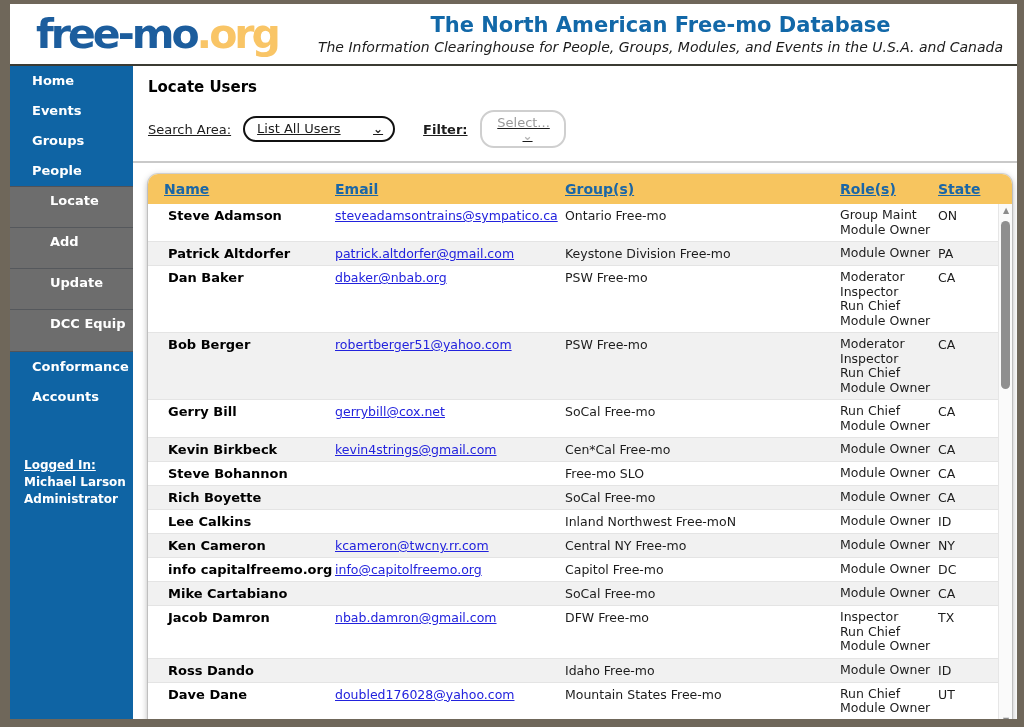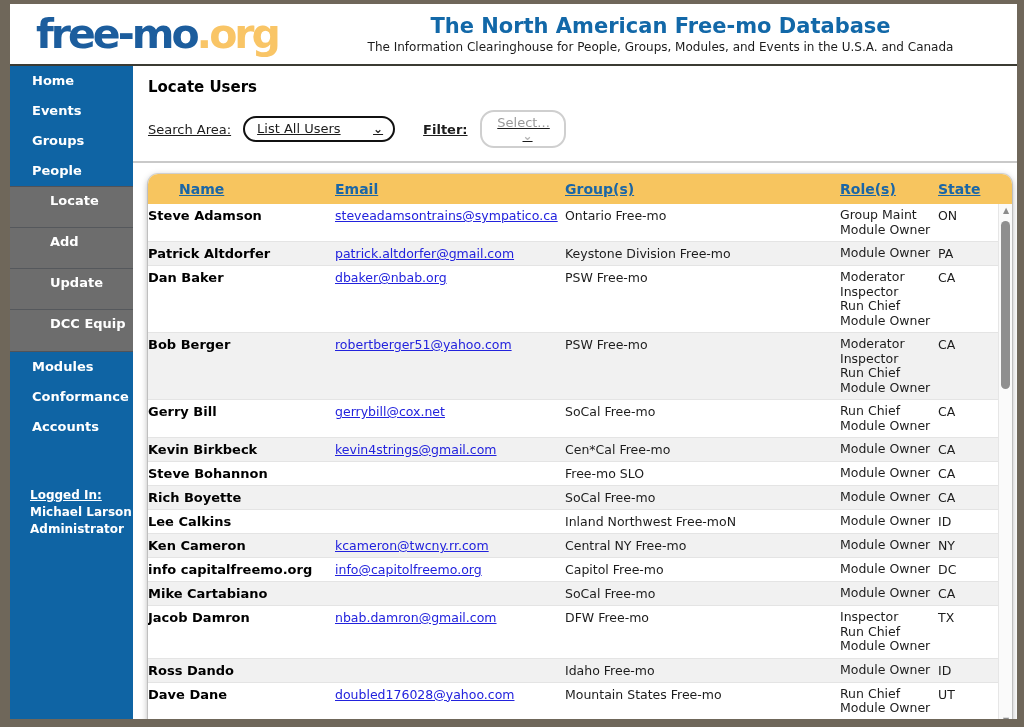--- a/index.html
+++ b/index.html
@@ -17,29 +17,29 @@
   .hdr {
     height:62px; flex:0 0 62px; background:#ffffff;
     border-bottom:2px solid #3b3b33;
     display:flex; align-items:center;justify-content:center;
   }
   .logo { flex:0 0 295px; padding-left:26px; font-weight:bold; font-size:41px; letter-spacing:-3px; line-height:1; }
   .logo .la { color:#1c5d9d; }
   .logo .lb { color:#f9c566; }
   .hdr-center { flex:1; text-align:center; padding-right:1px; }
   .hdr-title { color:#1268a8; font-weight:bold; font-size:21px; line-height:1.15; }
-  .hdr-sub { color:#1c1c1c; font-size:12px; margin-top:2px; }
+  .hdr-sub { color:#1c1c1c; font-style:italic; font-size:14px; margin-top:2px; }
   
   .bodyrow { flex:1; display:flex; min-height:0; }
   .sidebar { flex:0 0 123px; background:#0f64a4; color:#fff; font-size:13px; font-weight:bold; }
   .nav-item { height:30px; line-height:30px; padding-left:22px; cursor:pointer; }
   .subnav { background:#6d6d6d; border-top:1px solid #50535a; border-bottom:1px solid #50535a; }
   .subnav-item { height:41px; line-height:28px; padding-left:40px; cursor:pointer; border-bottom:1px solid #55585c; }
   .subnav-item:last-child { border-bottom:none; }
-  .loggedin { margin-top:45px; padding-left:20px; font-size:12px; line-height:17px; }
+  .loggedin { margin-top:45px; padding-left:14px; font-size:12px; line-height:17px; }
   .loggedin .lbl { text-decoration:underline; }
   
   .main { flex:1; background:#ffffff; padding:12px 0 0 15px; position:relative; min-width:0; }
   .page-title { font-size:15px; font-weight:bold; color:#000; margin-bottom:14px; }
   .search-row { display:flex; align-items:center; gap:10px; font-size:13px; color:#1c1c1c; margin-bottom:13px;text-decoration:underline; }
   .pill {
     display:inline-flex; align-items:center; justify-content:space-between;
     border:2px solid #111; border-radius:14px; padding:3px 10px 4px 12px;
     font-size:13px; min-width:152px; background:#fff; cursor:pointer; margin-left:2px;
   }
@@ -57,22 +57,22 @@
   .grid { display:grid; grid-template-columns:187px 230px 275px 98px 1fr; }
   .thead {
     background:#f7c55f; height:30px; align-items:center;
     font-size:14px; font-weight:bold; color:#1a66a6;
   }
   .thead span { text-decoration:underline; }
   .tbody { position:absolute; top:30px; left:0; right:14px; bottom:0; overflow:hidden; }
   .trow { border-bottom:1px solid #e4e4e4; padding:4px 0; font-size:12.5px; color:#1c1c1c; background:#fff; }
   .trow.alt { background:#f1f1f1; }
   .cell { line-height:15px; }
-  .c-name { font-weight:bold; color:#000; font-size:13px; }
-  .h-name { padding-left:31px; }
+  .c-name { padding-left:20px; font-weight:bold; color:#000; font-size:13px; }
+  .h-name { padding-left:16px; }
   .roles div { line-height:14.5px; }
   a.email { color:#2222dd; text-decoration:underline; cursor:pointer; }
   
   .sbar {
     position:absolute; top:30px; right:0; bottom:0; width:14px;
     background:#fafafa; border-left:1px solid #e6e6e6;
   }
   .sbar .arrow { position:absolute; left:0; width:14px; text-align:center; font-size:8px; color:#8b8b8b; line-height:14px; cursor:pointer; }
   .sbar .up { top:0; }
   .sbar .down { bottom:2px; }
@@ -96,21 +96,20 @@
       <div class="nav-item">Home</div>
       <div class="nav-item">Events</div>
       <div class="nav-item">Groups</div>
       <div class="nav-item">People</div>
       <div class="subnav">
         <div class="subnav-item">Locate</div>
         <div class="subnav-item">Add</div>
         <div class="subnav-item">Update</div>
         <div class="subnav-item">DCC Equip</div>
       </div>
-      <div class="nav-item">Modules</div>
       <div class="nav-item">Conformance</div>
       <div class="nav-item">Accounts</div>
       <div class="loggedin">
         <div class="lbl">Logged In:</div>
         <div>Michael Larson</div>
         <div>Administrator</div>
       </div>
     </nav>
 
     <main class="main">

